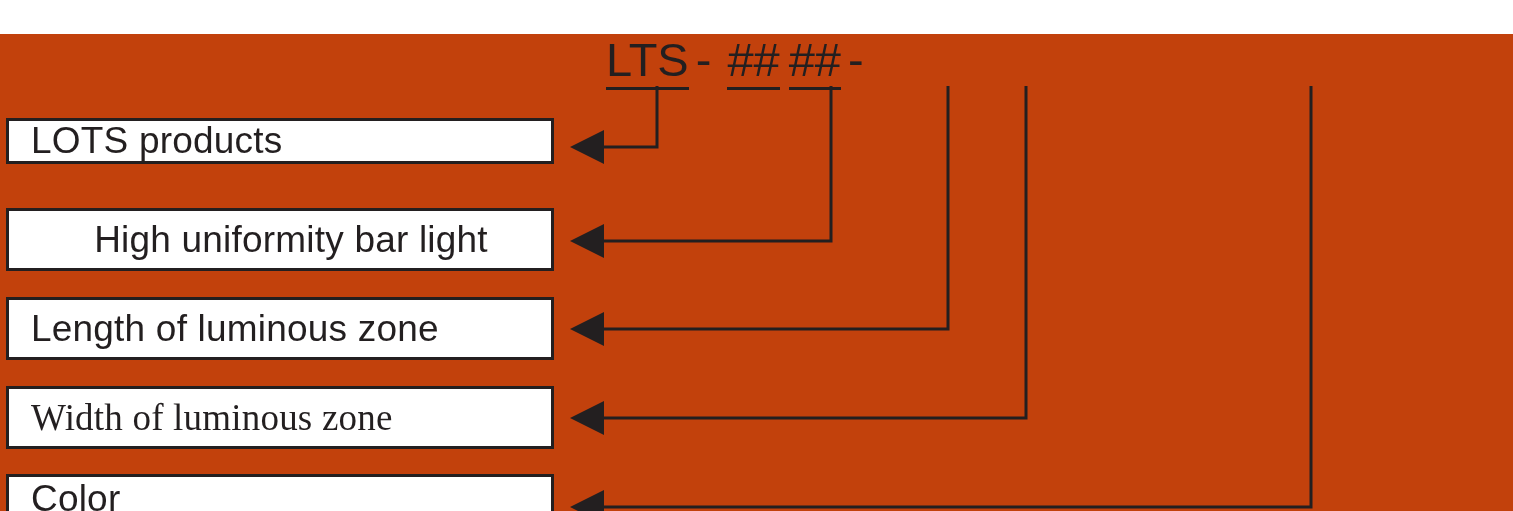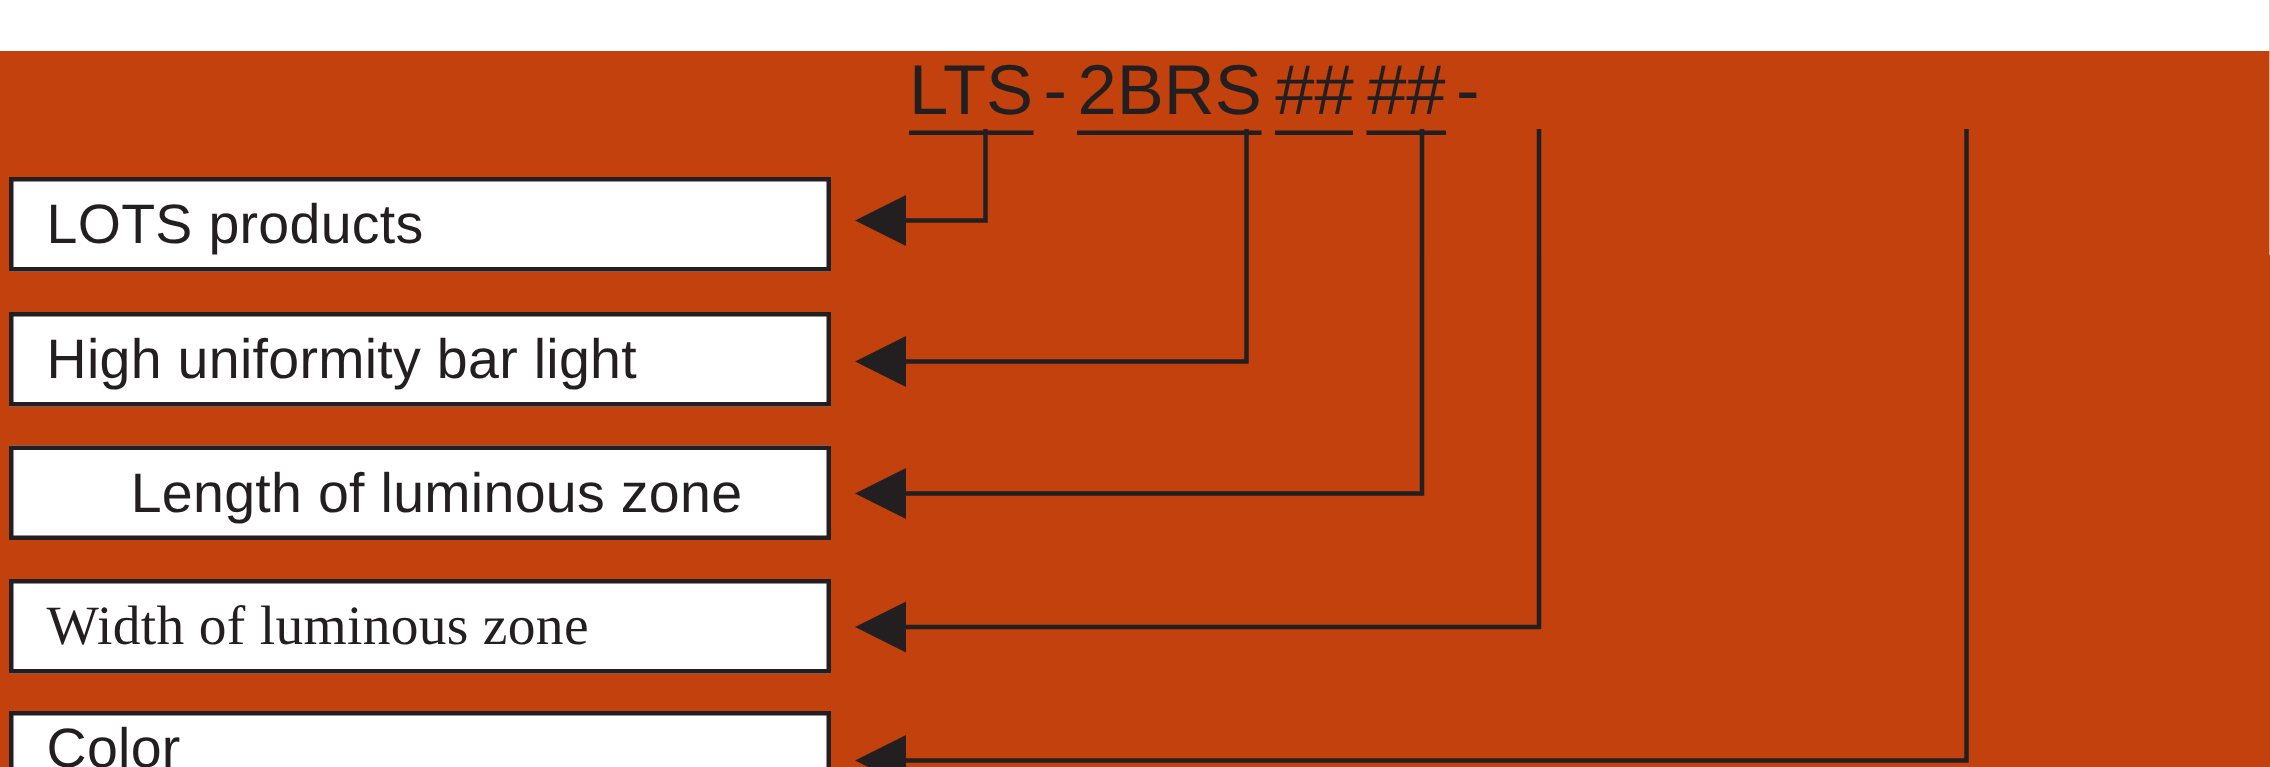--- a/index.html
+++ b/index.html
@@ -57,23 +57,23 @@
     border: 3px solid #231f20;
     background: #ffffff;
     display: flex;
     align-items: center;
     padding-left: 22px;
     font-size: 37px;
     line-height: 40px;
     color: #231f20;
     letter-spacing: 0.2px;
   }
-  #box-0 { top: 84px;  height: 63px; }
-  #box-1 { top: 174px; height: 63px; }
-  #box-2 { top: 263px; height: 63px; justify-content: center; }
+  #box-0 { top: 84px;  height: 46px; }
+  #box-1 { top: 174px; height: 63px; justify-content: center; }
+  #box-2 { top: 263px; height: 63px; }
   #box-3 { top: 352px; height: 63px; font-family: Liberation Serif, serif; }
   #box-4 { top: 440px; height: 49px; }
 
   
   #leaders {
     position: absolute;
     left: 0;
     top: 0;
     width: 1513px;
     height: 511px;
@@ -90,21 +90,20 @@
   }
 </style>
 </head>
 <body>
 
 <div id="stage">
 
   <div id="code-line">
     <span class="code-seg">LTS</span>
     <span class="code-sep">-</span>
-    <span class="code-seg">2BRS</span>
     <span class="code-gap"></span>
     <span class="code-seg">##</span>
     <span class="code-gap"></span>
     <span class="code-seg">##</span>
     <span class="code-sep">-</span>
   </div>
 
   <svg id="leaders" viewBox="0 0 1513 511" width="1513" height="511">
 
     <path class="leader-path" d="M 657 52 L 657 113 L 604 113"></path>

